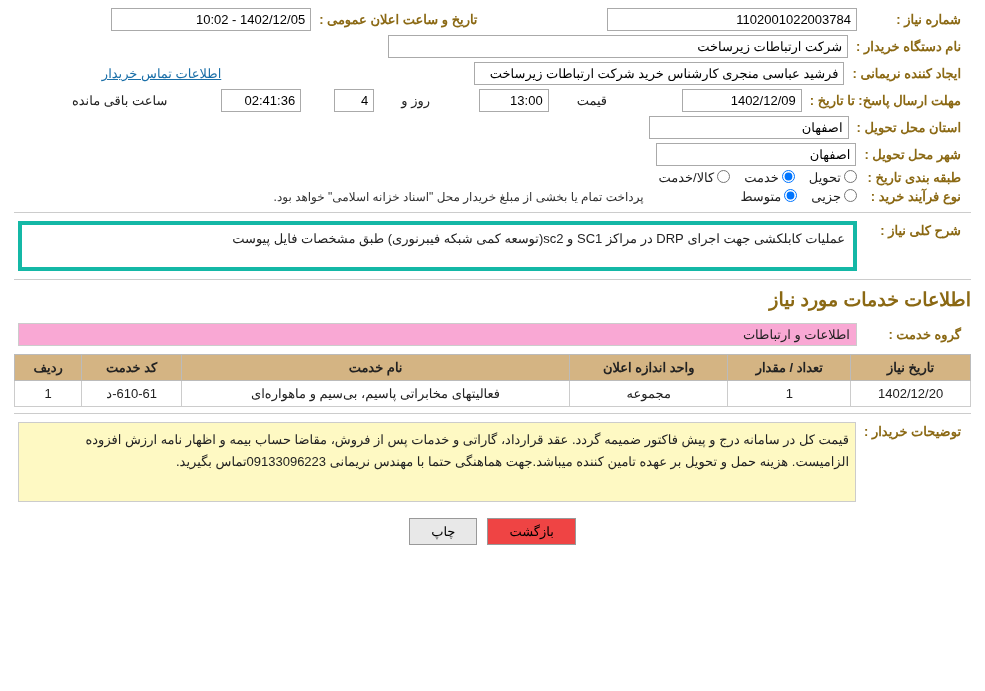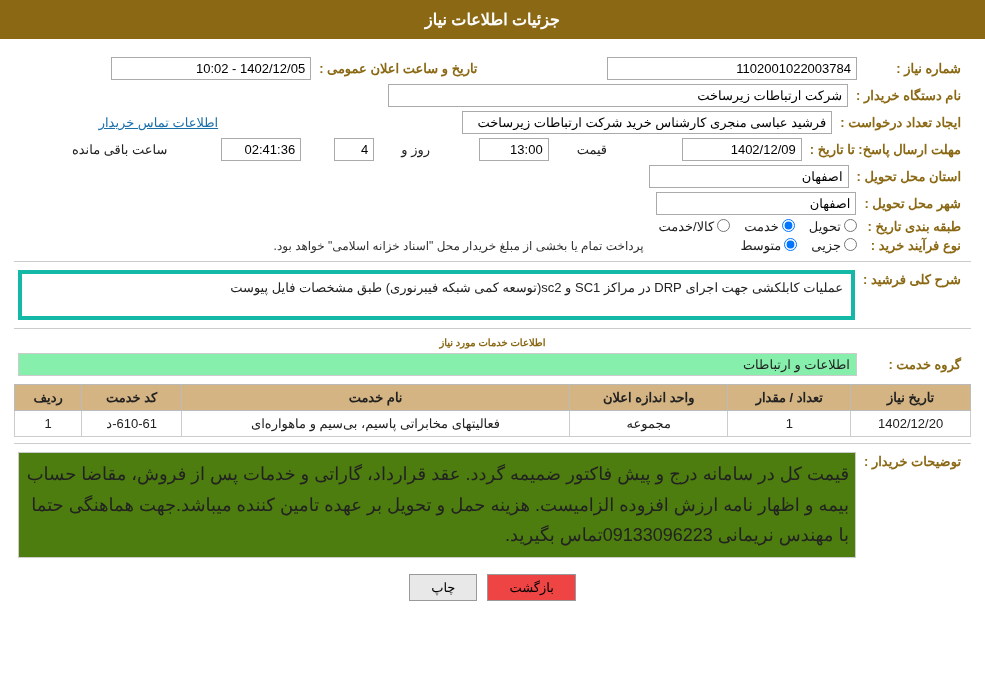--- a/index.html
+++ b/index.html
@@ -46,23 +46,22 @@
       direction: rtl;
     }
     .blue-link {
       color: #1a6fa8;
       text-decoration: underline;
       cursor: pointer;
     }
     .section-title {
       color: #8B6914;
       font-weight: bold;
-      font-size: 10px;
-      margin: 8px 0 3px 0;
-      text-align: center;
+      font-size: 19px;
+      margin: 8px 0 10px 0;
     }
     .data-table {
       width: 100%;
       border-collapse: collapse;
       margin-top: 6px;
     }
     .data-table th {
       background: #d4b483;
       border: 1px solid #bbb;
       padding: 5px 8px;
@@ -118,52 +117,49 @@
       border: 4px solid #14b8a6;
       background: #fff;
       padding: 6px 8px;
       font-size: 13px;
       direction: rtl;
       min-height: 50px;
       width: 100%;
     }
     .group-service-box {
       border: 1px solid #ccc;
-      background: #86efac;
+      background: #f9a8d4;
       padding: 3px 6px;
       width: 100%;
       font-size: 13px;
       direction: rtl;
     }
     .notes-box {
       border: 1px solid #ccc;
-      background: #4d7c0f;
+      background: #fef9c3;
       padding: 6px;
-      font-size: 18px;
+      font-size: 13px;
       direction: rtl;
       line-height: 1.7;
       min-height: 80px;
     }
     table.layout {
       width: 100%;
       border-collapse: collapse;
     }
     table.layout td {
       padding: 2px 4px;
       vertical-align: middle;
     }
   </style>
 </head>
 <body>
 
 <div class="page-container">
 
-  <div class="header-bar">
-    <span>جزئیات اطلاعات نیاز</span>
-  </div>
 
   <div class="main-content">
 
     <table class="layout">
       <tbody>
           <tr>
         <td style="width:110px; text-align:right;">
           <span class="lbl">شماره نیاز :</span>
         </td>
         <td>
@@ -189,21 +185,21 @@
           <input class="val-input" style="width: 460px;" readonly="" value="شرکت ارتباطات زیرساخت">
         </td>
       </tr>
     </tbody>
       </table>
 
     <table class="layout">
       <tbody>
           <tr>
         <td style="width:110px; text-align:right;">
-          <span class="lbl">ایجاد تعداد درخواست :</span>
+          <span class="lbl">ایجاد کننده نریمانی :</span>
         </td>
         <td>
           <input class="val-input" style="width: 370px;" readonly="" value="فرشید عباسی منجری کارشناس خرید شرکت ارتباطات زیرساخت">
         </td>
         <td style="padding-right:8px;">
           <span class="blue-link">اطلاعات تماس خریدار</span>
         </td>
       </tr>
     </tbody>
       </table>
@@ -315,21 +311,21 @@
       </tr>
     </tbody>
       </table>
 
     <div class="divider"></div>
 
     <table class="layout">
       <tbody>
           <tr>
         <td style="width:110px; text-align:right; vertical-align:top; padding-top:4px;">
-          <span class="lbl">شرح کلی فرشید :</span>
+          <span class="lbl">شرح کلی نیاز :</span>
         </td>
         <td>
           <div class="shrj-box">
             <span>عملیات کابلکشی جهت اجرای DRP در مراکز SC1 و sc2(توسعه کمی شبکه فیبرنوری) طبق مشخصات فایل پیوست</span>
           </div>
         </td>
       </tr>
     </tbody>
       </table>
 

